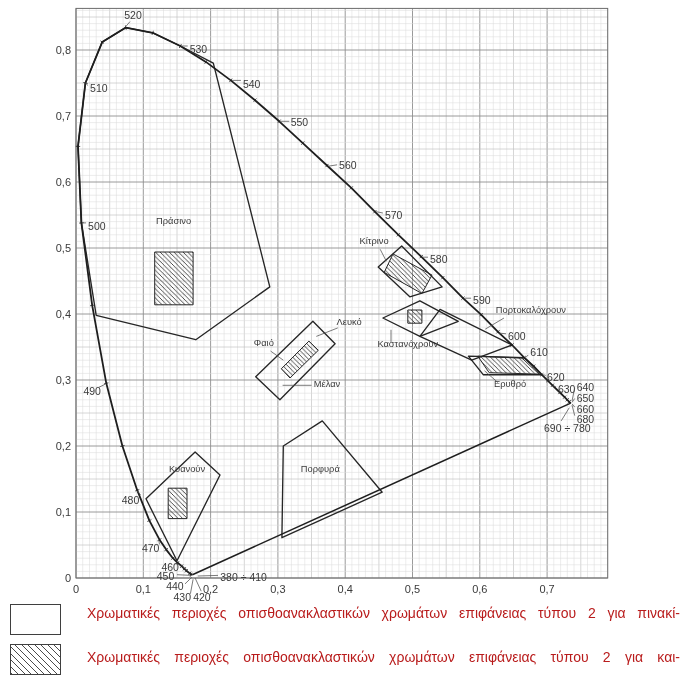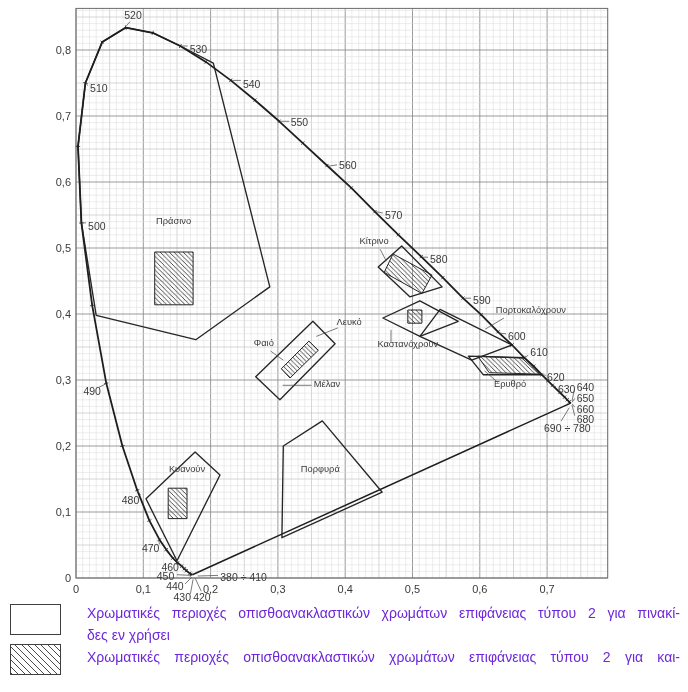--- a/index.html
+++ b/index.html
@@ -20,21 +20,21 @@
   .lead{stroke:#4f4f4f;stroke-width:.75;fill:none}
   text{fill:#3a3a3a}
   .wl{font-size:10.5px;font-family:"Liberation Sans",sans-serif}
   .rlabel{font-size:9.3px;font-family:"Liberation Sans",sans-serif}
   .ax{font-size:11px;font-family:"Liberation Sans",sans-serif}
   
   .legend-swatch{position:absolute;width:49px;height:29px;background:#fff;}
   .sw-outline{border:1.4px solid #3f3f3f;}
   .sw-hatched{border:1.8px solid #3f3f3f;
     background-image:repeating-linear-gradient(45deg,#4b4b4b 0 1px,transparent 1px 4.6px);}
-  .legend-text{position:absolute;left:87px;width:593px;color:#6d28d9;font-size:14px;
+  .legend-text{position:absolute;left:87px;width:593px;color:#b91c1c;font-size:14px;
     line-height:22px;}
   .jline{text-align:justify;text-align-last:justify;}
 </style>
 </head>
 <body>
 
 <div id="stage">
 
   <svg width="688" height="692" viewBox="0 0 688 692">
     <defs>
@@ -369,21 +369,20 @@
         <text x="71" y="252" class="ax" text-anchor="end">0,5</text>
         <text x="71" y="186" class="ax" text-anchor="end">0,6</text>
         <text x="71" y="120" class="ax" text-anchor="end">0,7</text>
         <text x="71" y="54" class="ax" text-anchor="end">0,8</text>
       </g>
   </svg>
 
   <div class="legend-swatch sw-outline" style="left:10px;top:604px;"></div>
   <div class="legend-text" style="top:602px;">
     <div class="jline">Χρωματικές περιοχές οπισθοανακλαστικών χρωμάτων επιφάνειας τύπου 2 για πινακί-</div>
-    <div>δες εν χρήσει</div>
   </div>
 
   <div class="legend-swatch sw-hatched" style="left:10px;top:644px;"></div>
   <div class="legend-text" style="top:646px;">
     <div class="jline">Χρωματικές περιοχές οπισθοανακλαστικών χρωμάτων επιφάνειας τύπου 2 για και-</div>
   </div>
 
 </div>
 
 </body></html>

